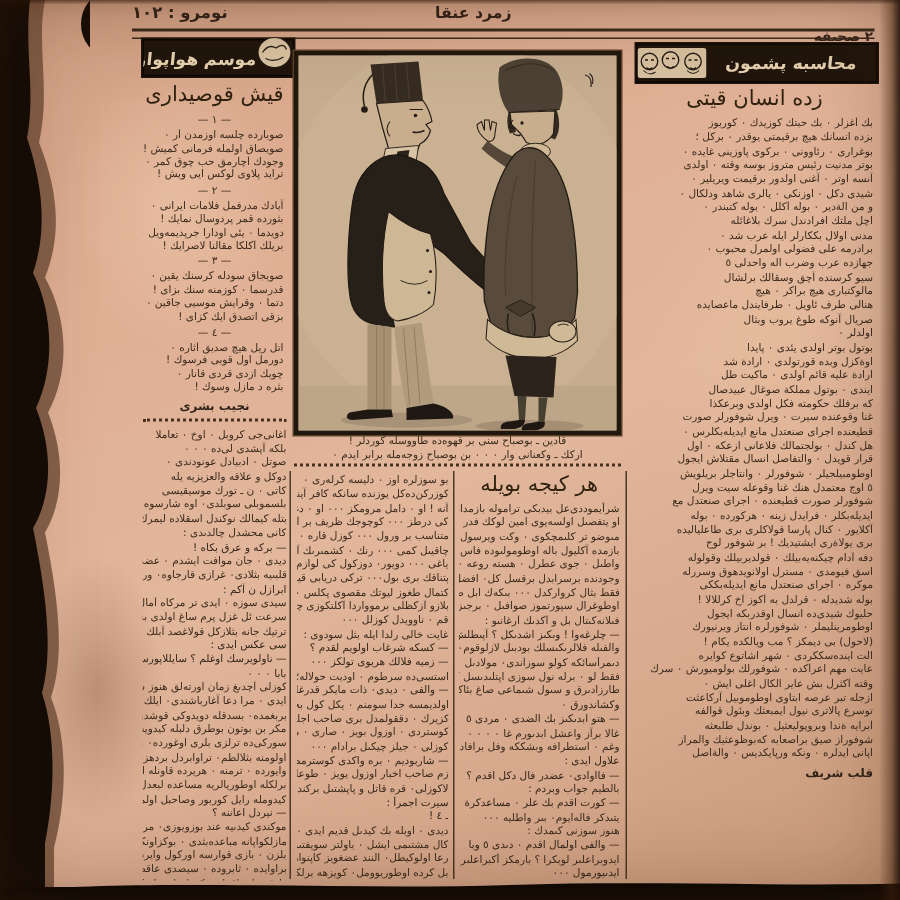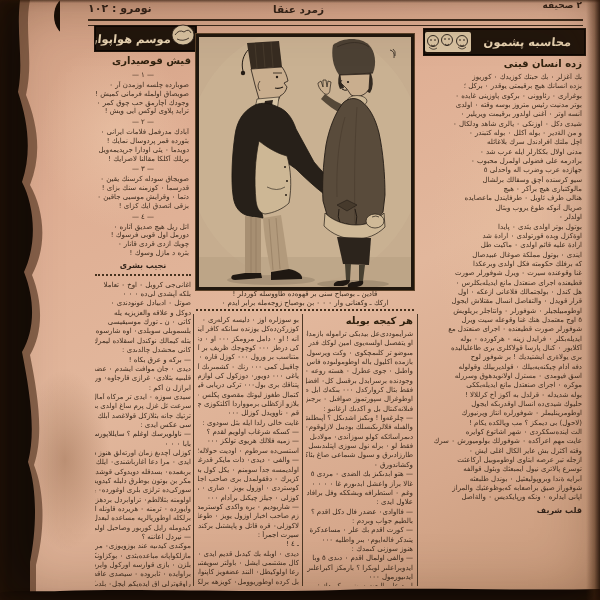--- a/index.html
+++ b/index.html
@@ -9,41 +9,41 @@
         background:linear-gradient(155deg,#cf9e82 0%,#dfae93 25%,#e2b79c 52%,#d6a88c 78%,#c69878 100%);}
   .vignette{position:absolute;inset:0;pointer-events:none;
         box-shadow:inset 0 0 60px rgba(60,30,10,.35), inset 0 0 12px rgba(60,30,10,.25);}
   .stain{position:absolute;border-radius:50%;pointer-events:none;}
   .stain.s1{left:40px;top:40px;width:150px;height:190px;background:radial-gradient(closest-side,rgba(240,205,175,.5),rgba(240,205,175,0));}
   .stain.s2{left:20px;top:370px;width:90px;height:180px;background:radial-gradient(closest-side,rgba(120,75,45,.35),rgba(120,75,45,0));}
   .stain.s3{left:430px;top:80px;width:160px;height:300px;background:radial-gradient(closest-side,rgba(235,195,160,.30),rgba(235,195,160,0));}
 
   
   .hdr{position:absolute;color:#33241a;direction:rtl;white-space:nowrap;}
-  .hdr.pageno{right:18px;top:0;font-size:9px;font-weight:bold;}
-  .hdr.masthead{left:261px;top:3px;font-size:10.5px;font-weight:bold;padding-left:12px;}
+  .hdr.pageno{right:18px;top:20px;font-size:9px;font-weight:bold;}
+  .hdr.masthead{left:278px;top:3px;font-size:10.5px;font-weight:bold;padding-left:12px;}
   .hdr.issue{left:88px;top:2px;font-size:11px;font-weight:bold;letter-spacing:.5px;}
   .hrule{position:absolute;left:88px;top:19px;width:495px;height:4px;
          border-top:2px solid #3a2a1c;border-bottom:1px solid #3a2a1c;}
 
   
   .hbox{position:absolute;background:#20150c;border:1px solid #0c0704;display:flex;align-items:center;
         box-shadow:0 0 0 1px #20150c;}
   .hbox .callig{flex:1;color:#e7d2b0;font-weight:bold;font-size:11.5px;direction:rtl;text-align:center;
         transform:skewX(-6deg);white-space:nowrap;overflow:hidden;}
   .hbox svg{flex:none;}
 
   
   .col{position:absolute;overflow:hidden;direction:rtl;}
   .line{font-size:7px;line-height:9.35px;color:#3c2b1d;white-space:nowrap;overflow:hidden;
         text-align:right;}
   .line.dash{color:#35261a;}
   .poem-line{font-size:7px;line-height:8.8px;color:#3c2b1d;white-space:nowrap;overflow:hidden;text-align:right;padding-right:2px;}
   .poem-marker{font-size:7px;line-height:10px;color:#3c2b1d;text-align:center;margin:1px 0;}
-  .col-title{font-size:10px;font-weight:bold;color:#31220f;text-align:right;margin-bottom:4px;white-space:nowrap;}
+  .col-title{font-size:14px;font-weight:normal;color:#31220f;text-align:center;margin-bottom:4px;white-space:nowrap;}
   .sig{font-size:8px;font-weight:bold;color:#33241a;margin-top:3px;}
   .dotted{border-top:2px dotted #46321f;margin:4px 0 5px 0;}
 
   
   .cartoon-frame{position:absolute;left:196px;top:34px;width:212px;height:250px;
         border:3px solid #20170e;background:#c6ad8f;box-shadow:0 0 0 1px #5a4128;}
   .overline{position:absolute;left:196px;top:25px;width:218px;font-size:6.5px;color:#3c2b1d;
         text-align:center;direction:rtl;white-space:nowrap;margin-top:24px;}
   .caption{position:absolute;left:186px;width:238px;font-size:7px;color:#3a2a1c;text-align:center;
         direction:rtl;white-space:nowrap;line-height:9.5px;}

